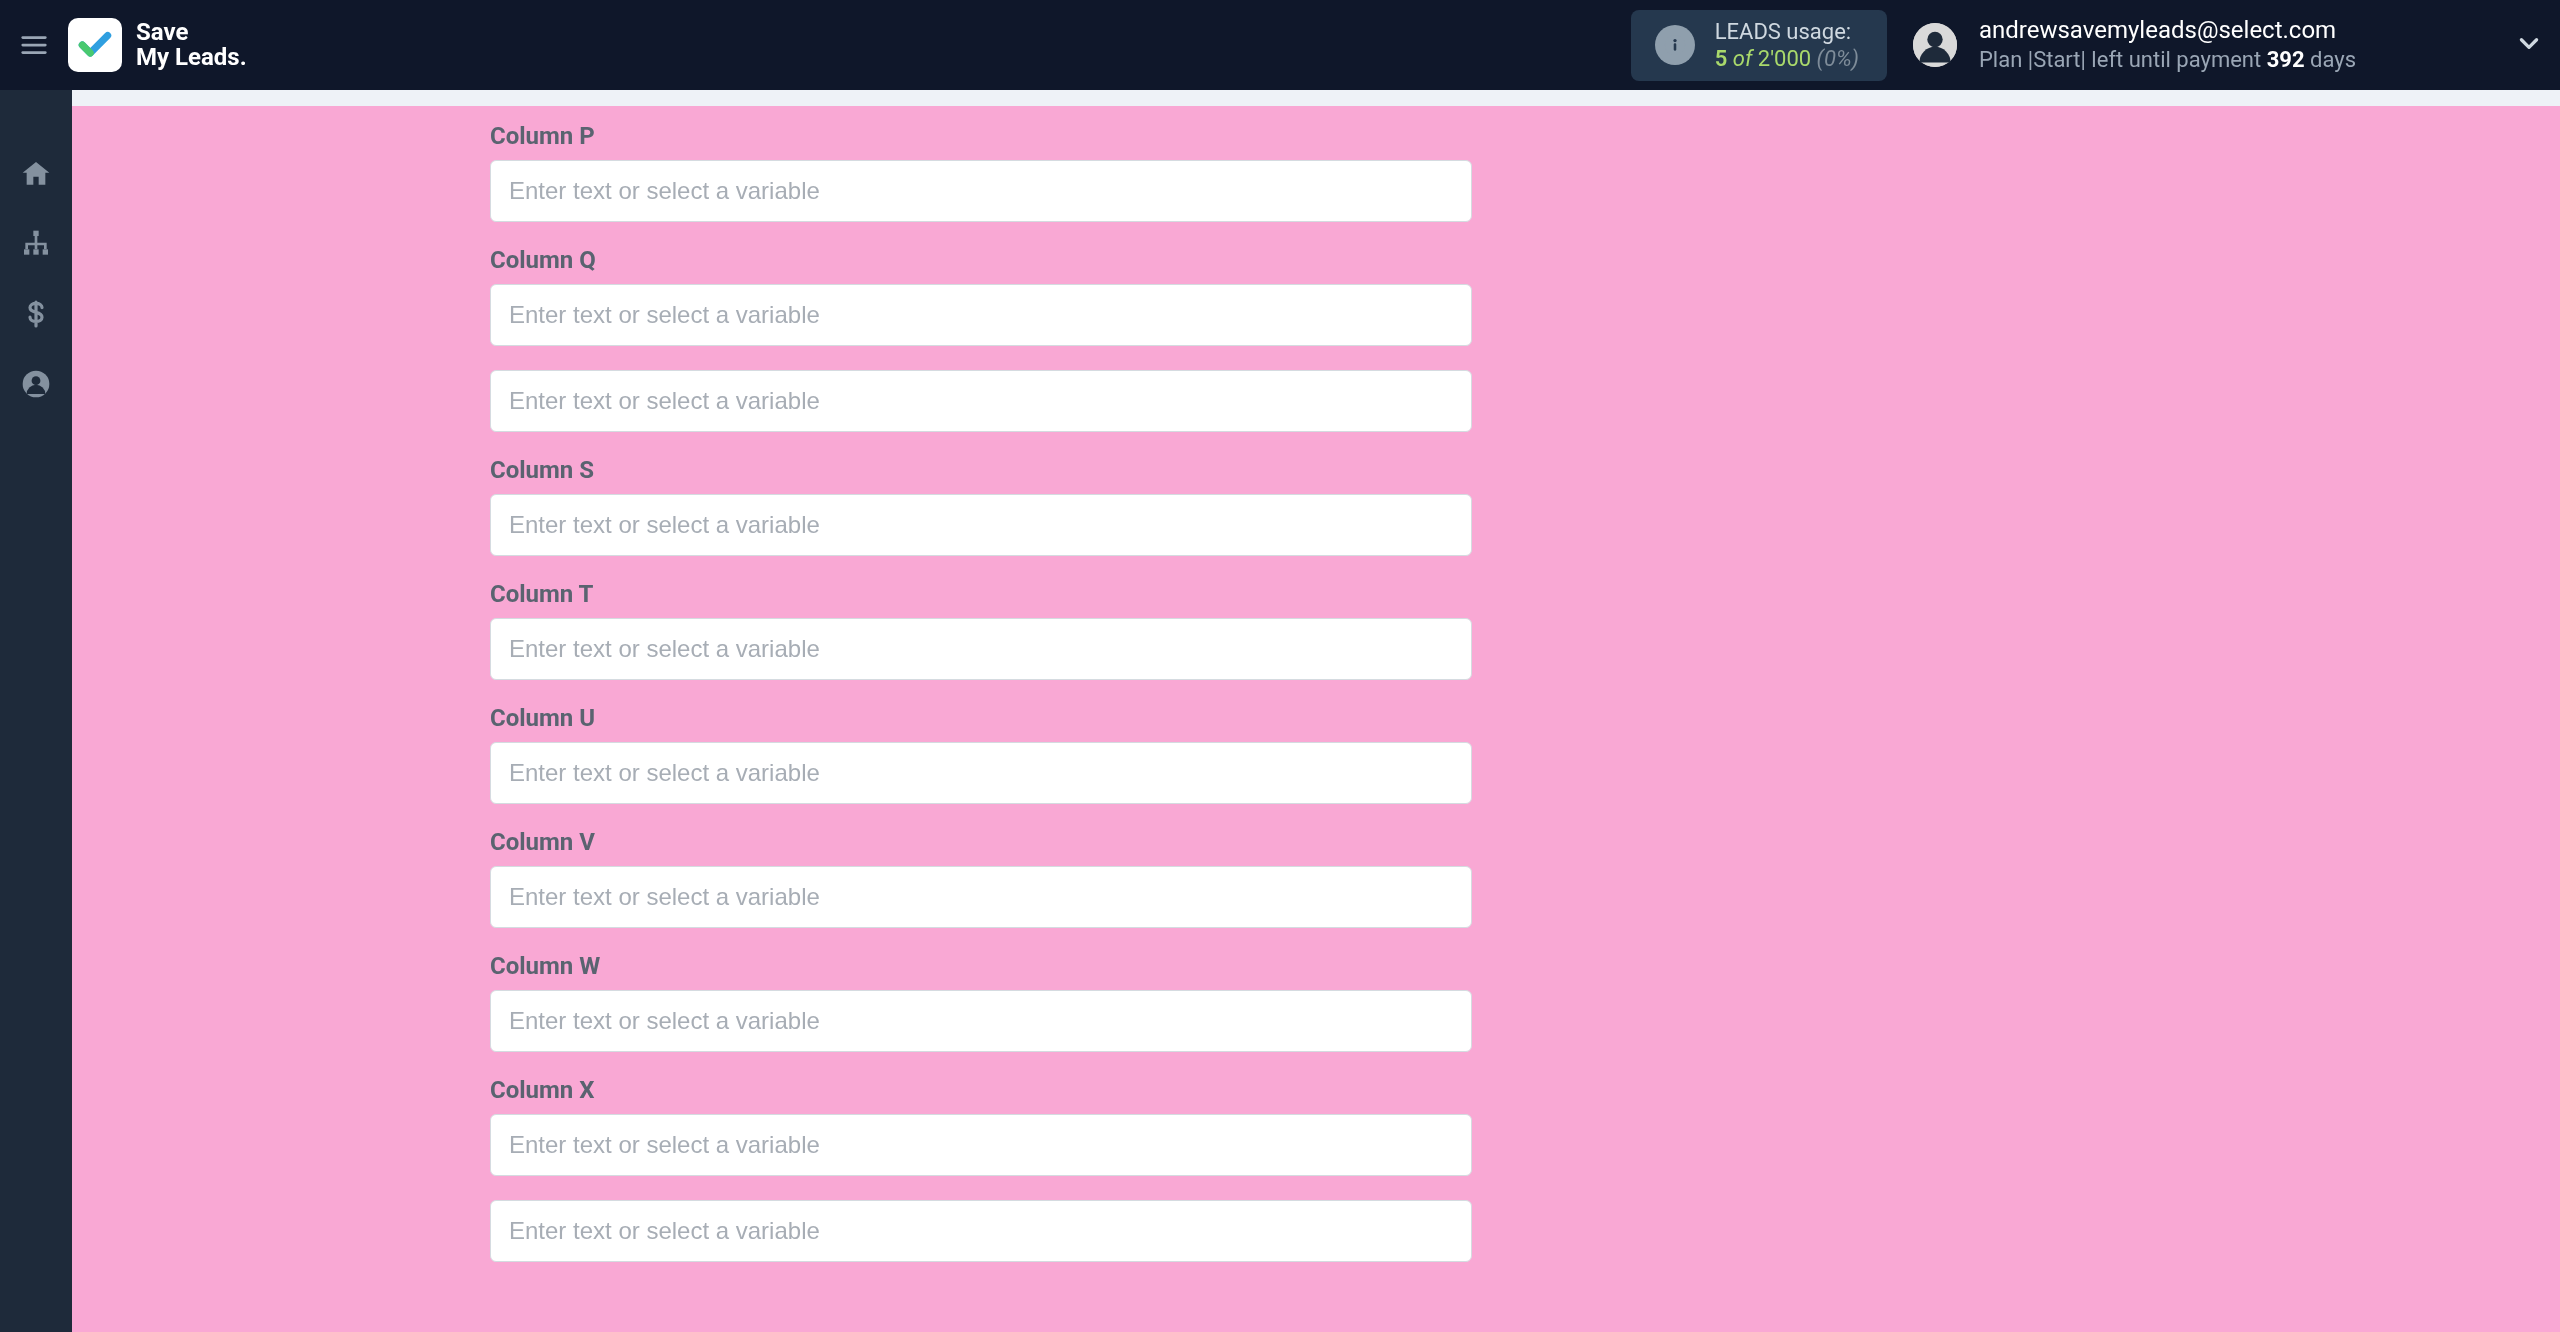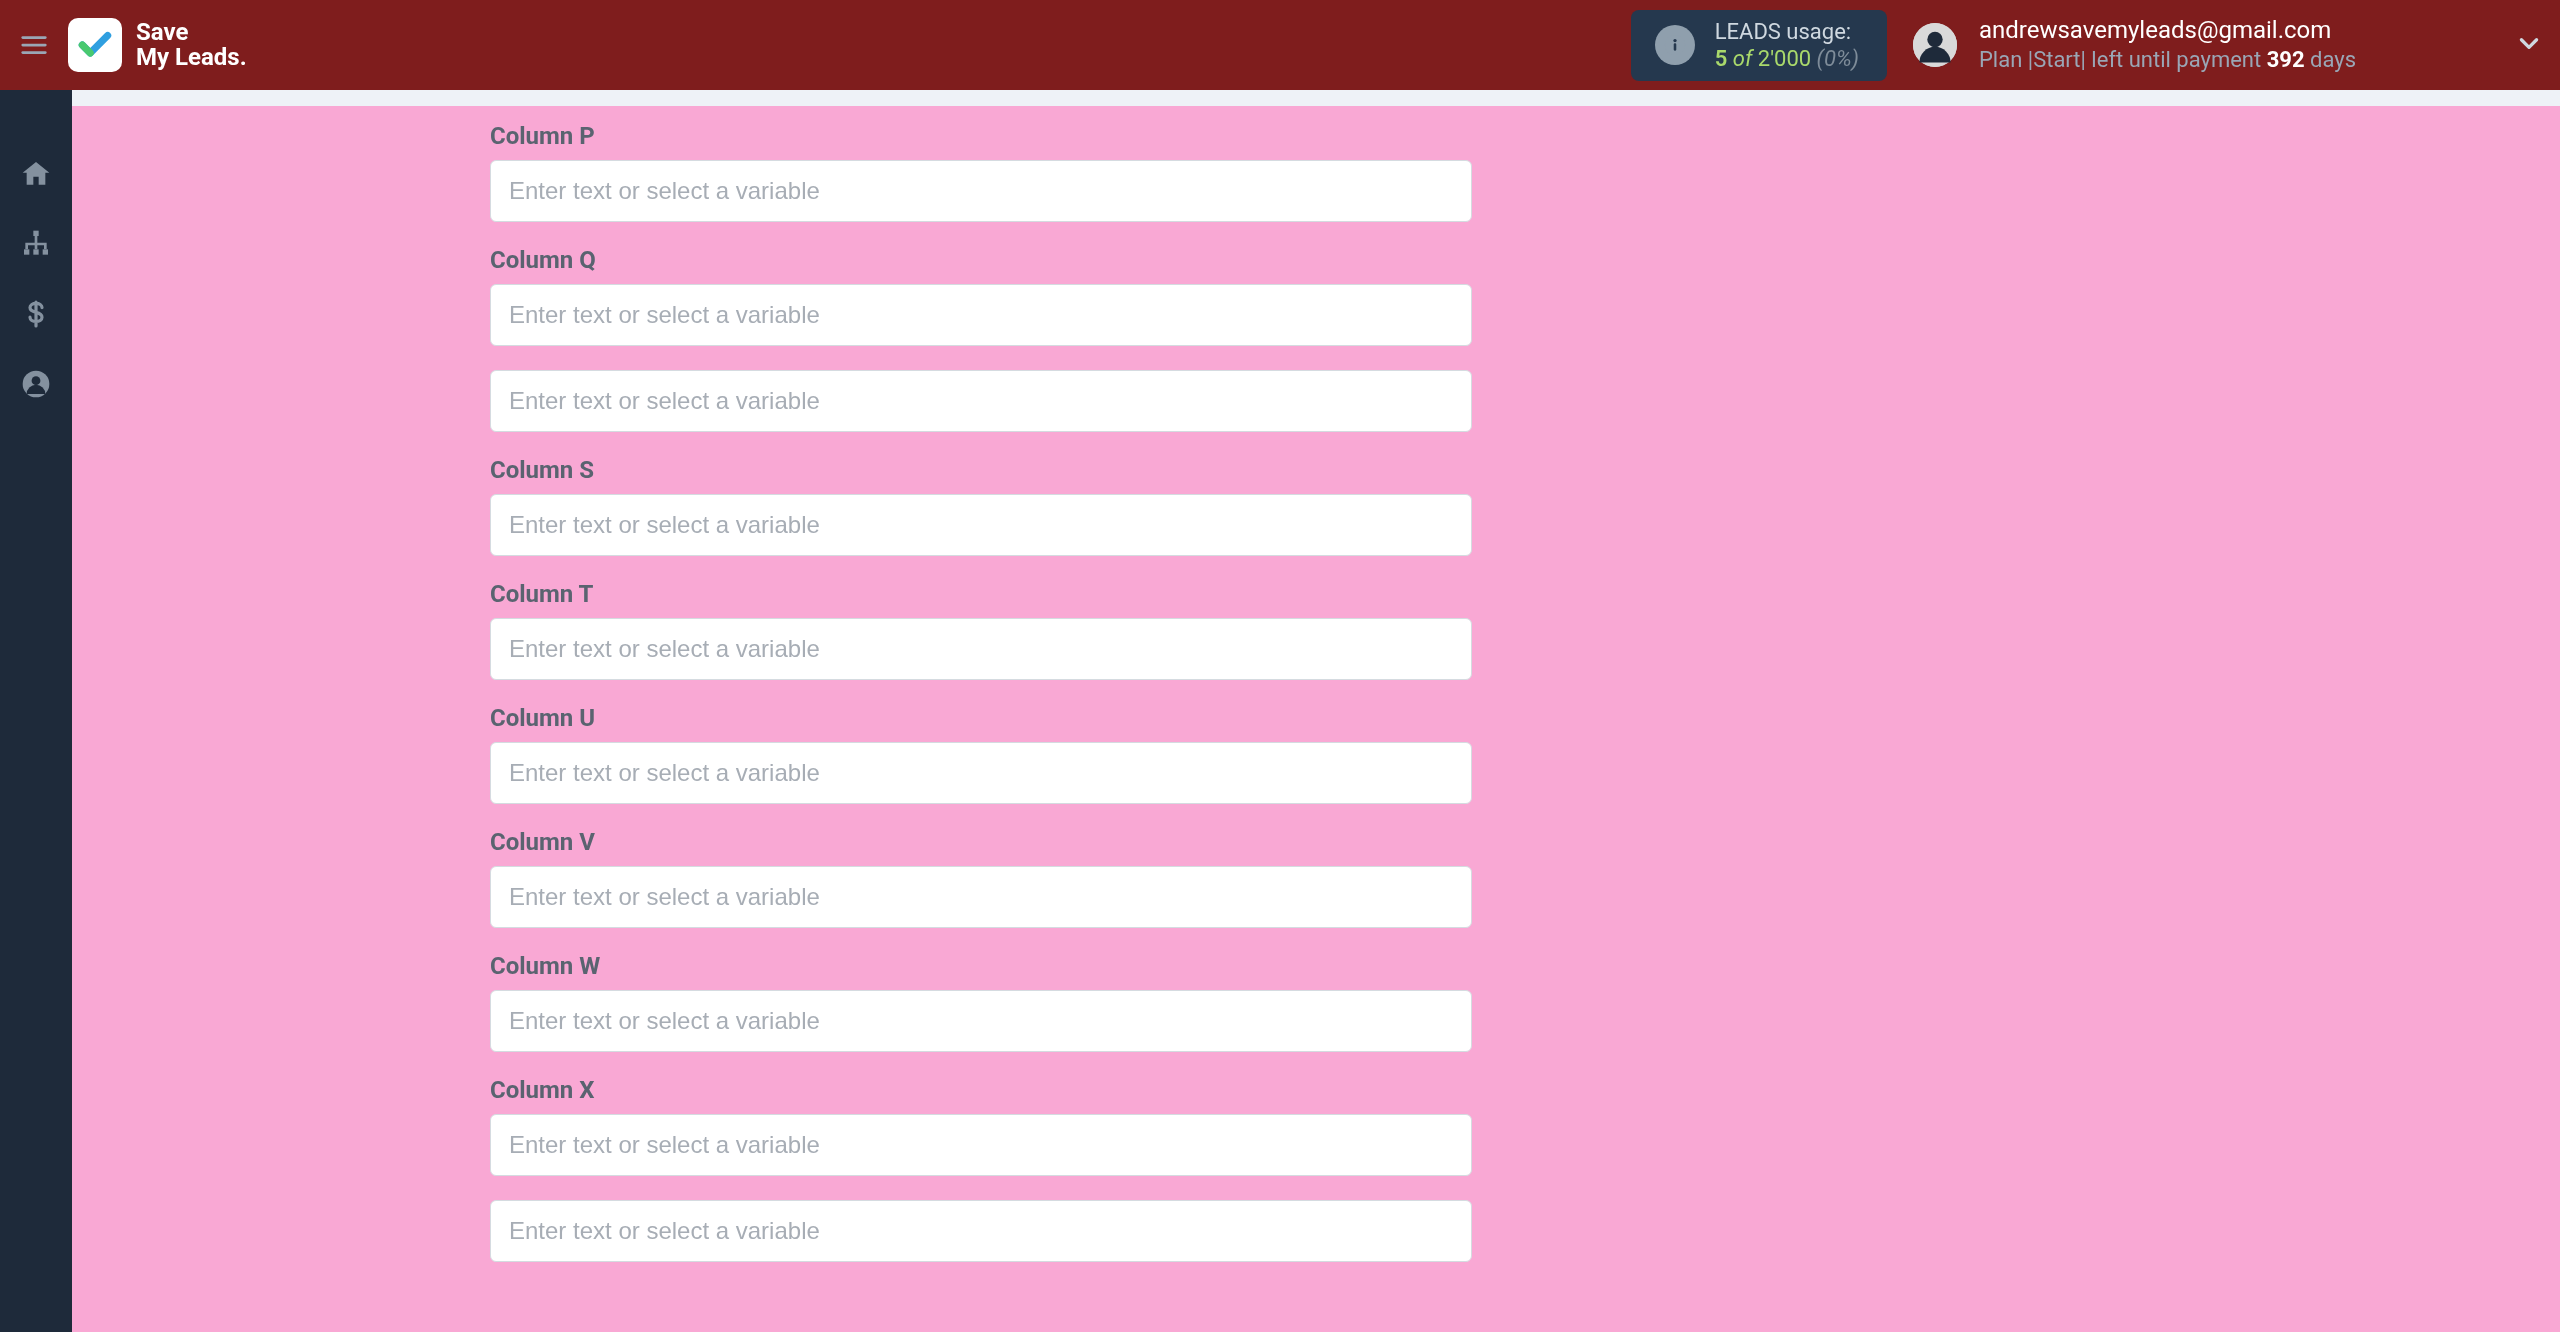--- a/index.html
+++ b/index.html
@@ -2,21 +2,21 @@
 <html><head>
 <meta charset="utf-8">
 <style>
   * { box-sizing: border-box; margin: 0; padding: 0; }
   html, body { height: 100%; font-family: -apple-system, BlinkMacSystemFont, "Segoe UI", Roboto, Arial, sans-serif; background: #eef2f7; }
   body { width: 2560px; height: 1332px; overflow: hidden; transform-origin: top left; }
 
   
   .header {
     height: 90px;
-    background: #7f1d1d;
+    background: #0f172a;
     display: flex;
     align-items: center;
     padding: 0 18px 0 10px;
     color: #fff;
   }
   .hamburger {
     width: 48px; height: 48px;
     display: flex; align-items: center; justify-content: center;
     cursor: pointer;
     color: #9aa6b5;
@@ -198,21 +198,21 @@
 
   <div class="account-block">
     <div class="avatar-icon">
       <svg viewBox="0 0 24 24">
         <circle cx="12" cy="12" r="12" fill="#d9d9d9"></circle>
         <circle cx="12" cy="9" r="4.2" fill="#1e2a3a"></circle>
         <path d="M3.5 21.5 a8.5 8.5 0 0 1 17 0 Z" fill="#1e2a3a"></path>
       </svg>
     </div>
     <div class="account-text">
-      <div class="account-email">andrewsavemyleads@gmail.com</div>
+      <div class="account-email">andrewsavemyleads@select.com</div>
       <div class="account-plan">
         <span>Plan |Start| left until payment</span>
         <span class="days">392</span>
         <span>days</span>
       </div>
     </div>
   </div>
   <div class="caret">
     <svg viewBox="0 0 24 24" fill="none" stroke="currentColor" stroke-width="3" stroke-linecap="round" stroke-linejoin="round">
       <polyline points="5 9 12 16 19 9"></polyline>

